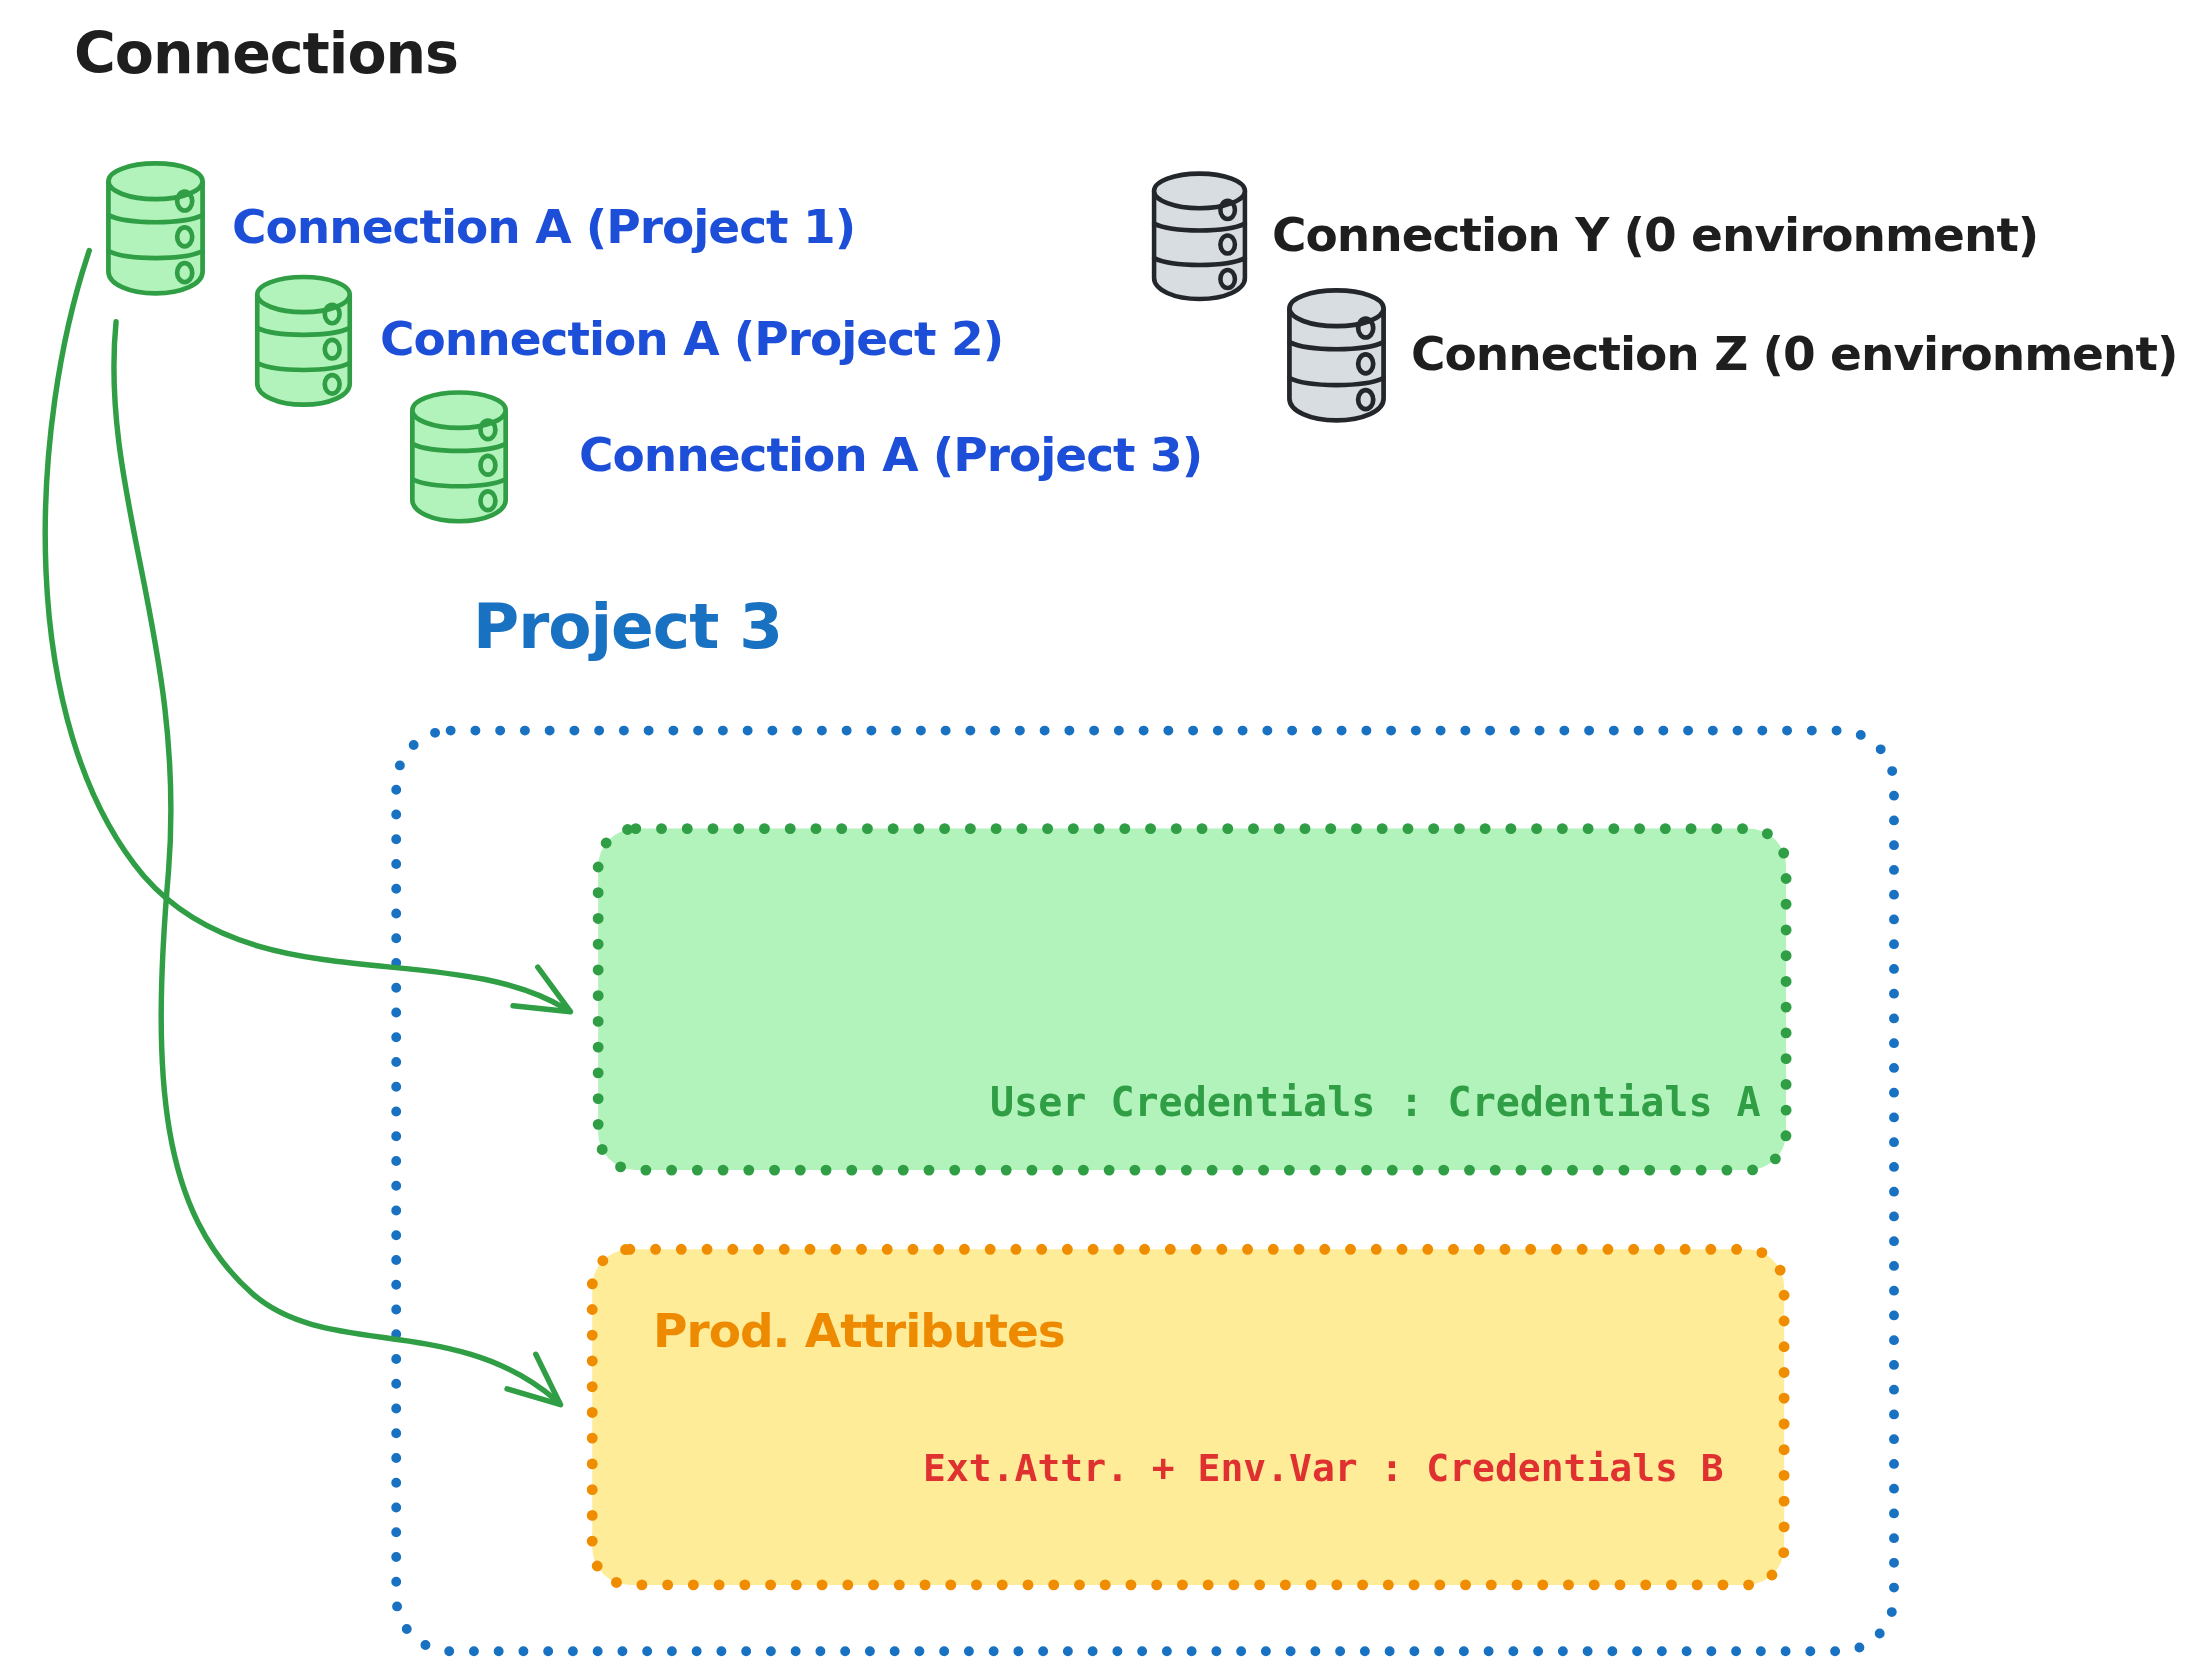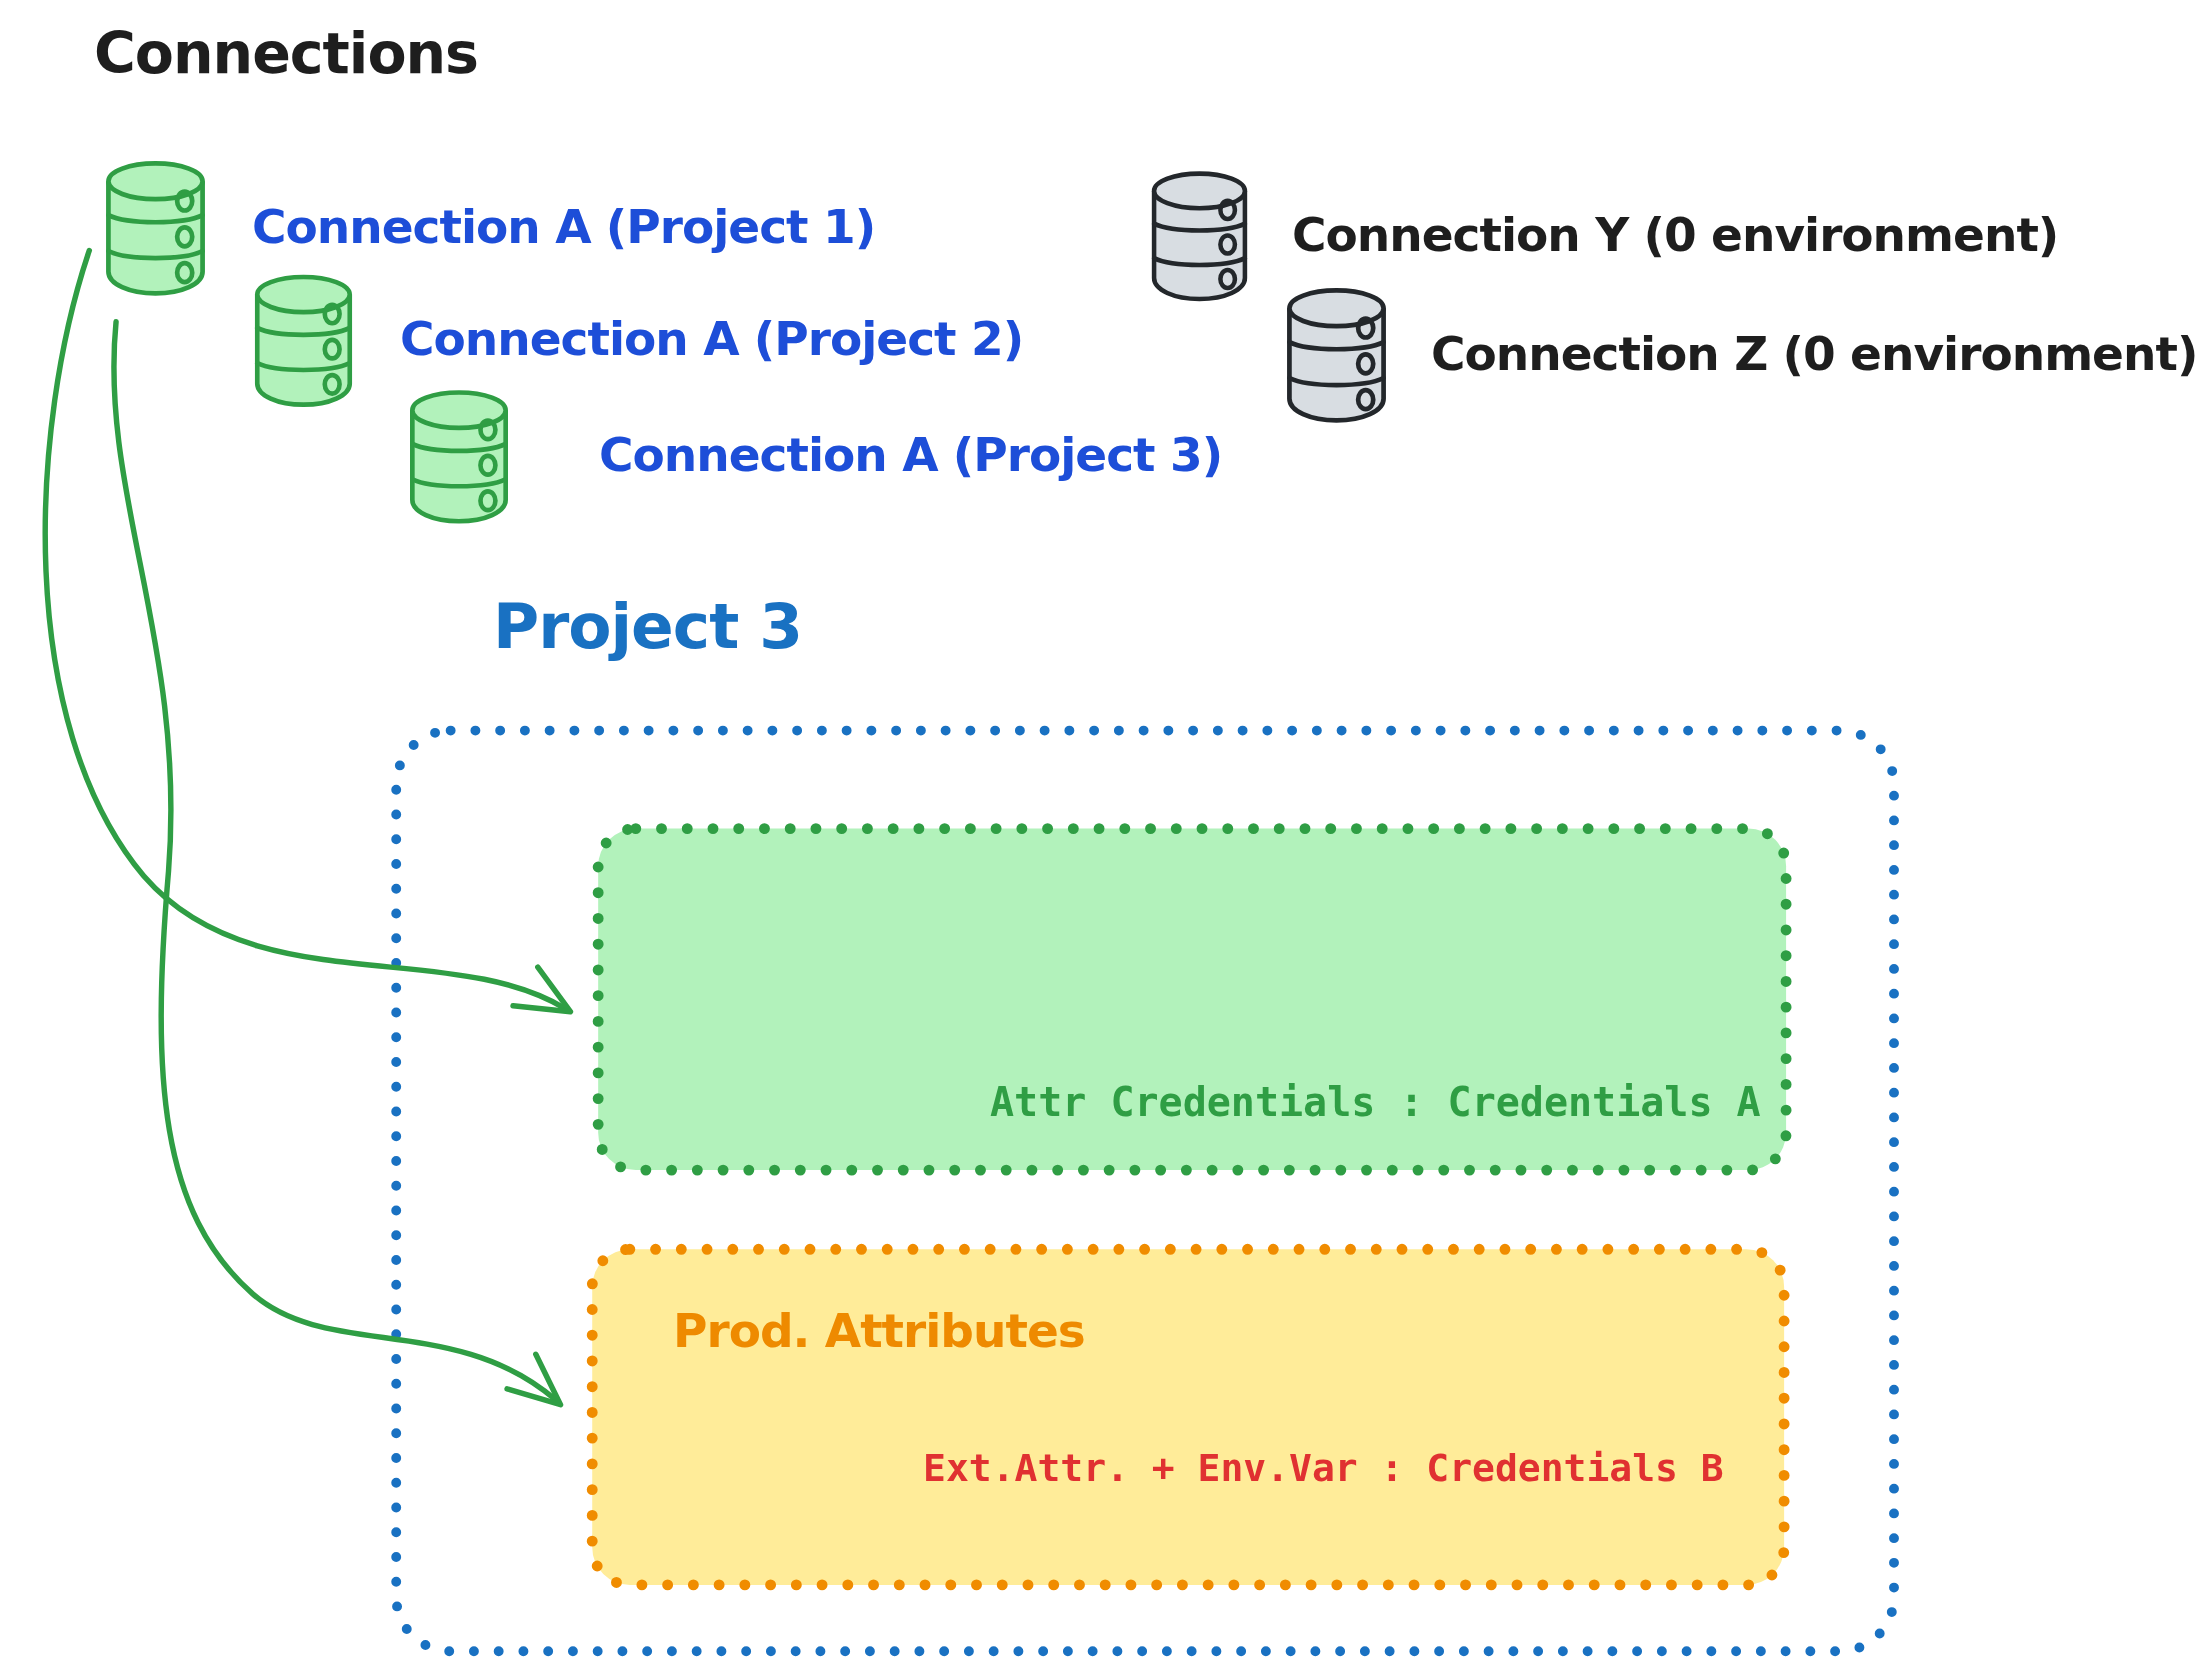--- a/index.html
+++ b/index.html
@@ -6,21 +6,21 @@
   .canvas{
     position:relative;
     width:2212px;height:1674px;
     background:#ffffff;
     overflow:hidden;
     font-family:"DejaVu Sans", sans-serif;
   }
   .overlay{
     position:absolute;left:0;top:0;width:2212px;height:1674px;
   }
-  .hand{font-family:"DejaVu Sans", sans-serif;font-weight:700;letter-spacing:-1px;margin-left:20px;}
+  .hand{font-family:"DejaVu Sans", sans-serif;font-weight:700;letter-spacing:-1px;}
   .mono{font-family:"DejaVu Sans Mono", monospace;font-weight:700;}
   .title{
     position:absolute;left:74px;top:22px;
     font-size:57px;color:#1e1e1e;line-height:1.1;
   }
   .conn-item{
     position:absolute;display:flex;align-items:center;
   }
   .conn-label{font-size:47px;line-height:1.1;white-space:nowrap;}
   .green-text{color:#1d4ed8;}
@@ -115,21 +115,21 @@
 
   <div class="conn-item" style="left:1280px;top:279px;gap:18px">
     <svg class="cyl cyl-gray" width="113" height="149" viewBox="0 0 120 152">
         <use href="#db-cyl"></use>
       </svg>
     <span class="conn-label hand black-text">Connection Z (0 environment)</span>
   </div>
 
   <div class="project-label hand">Project 3</div>
 
-  <div class="dev-cred mono">Attr Credentials : Credentials A</div>
+  <div class="dev-cred mono">User Credentials : Credentials A</div>
 
   <div class="env-title prod-title hand">Prod. Attributes</div>
   <div class="prod-cred mono">
     <div>Ext.Attr. + Env.Var : Credentials B</div>
   </div>
 
 </div>
 
 
 </body></html>

